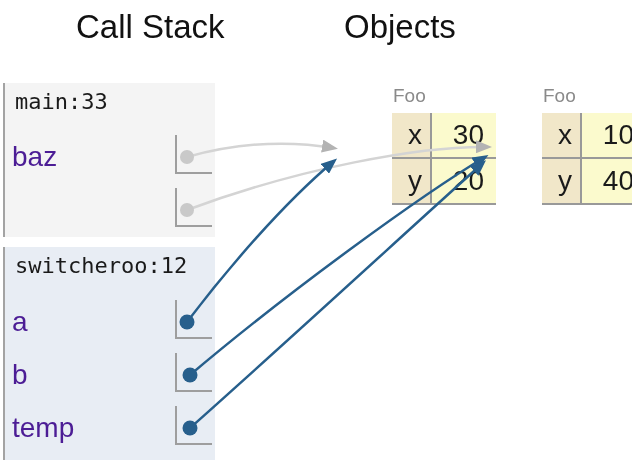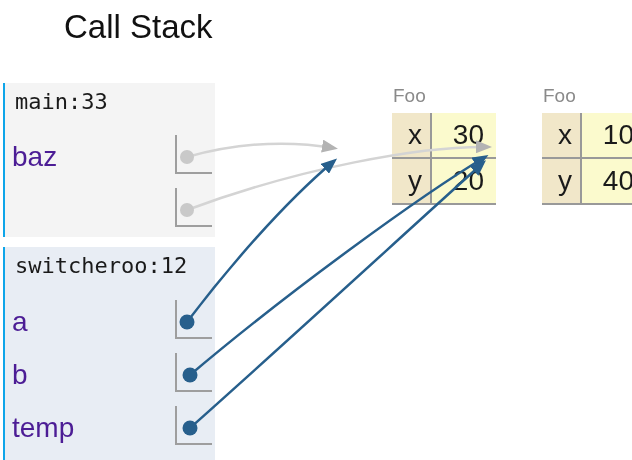--- a/index.html
+++ b/index.html
@@ -1,22 +1,22 @@
 <!DOCTYPE html>
 <html><head>
 <meta charset="utf-8">
 <style>
   html,body{margin:0;padding:0;background:#fff;}
   .canvas{position:relative;width:632px;height:460px;background:#ffffff;overflow:hidden;
           font-family:"Liberation Sans",sans-serif;}
   .title{position:absolute;font-size:33px;color:#111;letter-spacing:0;}
-  .title-left{left:64px;top:8px;}
+  .title-left{left:76px;top:8px;}
   .title-right{left:344px;top:8px;}
 
-  .frame{position:absolute;left:3px;width:212px;border-left:2px solid #0ea5e9;box-sizing:border-box;text-decoration:underline;}
+  .frame{position:absolute;left:3px;width:212px;border-left:2px solid #a3a3a3;box-sizing:border-box;text-decoration:underline;}
   .frame-main{top:83px;height:154px;background:#f4f4f4;}
   .frame-active{top:247px;height:213px;background:#e8edf4;}
   .frame-label{position:absolute;left:10px;top:6px;font-family:"DejaVu Sans Mono","Liberation Mono",monospace;
                font-size:22px;color:#1a1a1a;white-space:nowrap;}
 
   .var-label{position:absolute;width:150px;left:12px;text-align:left;font-size:28px;
              color:#4c1d95;line-height:30px;}
 
   .obj{position:absolute;top:84px;padding-left:48px;}
   .obj-0{left:344px;}
@@ -28,20 +28,21 @@
   td.val{background:#fbfacd;text-align:right;padding:7px 12px 7px 10px;min-width:42px;}
 
   .overlay{position:absolute;left:0;top:0;width:632px;height:460px;pointer-events:none;z-index:5;}
 </style>
 </head>
 <body>
 
 <div class="canvas">
 
   <div class="title title-left">Call Stack</div>
+  <div class="title title-right">Objects</div>
 
   <div class="frame frame-main">
     <div class="frame-label">main:33</div>
   </div>
 
   <div class="frame frame-active">
     <div class="frame-label">switcheroo:12</div>
   </div>
 
   <div class="var-label" style="top:142px">baz</div>

